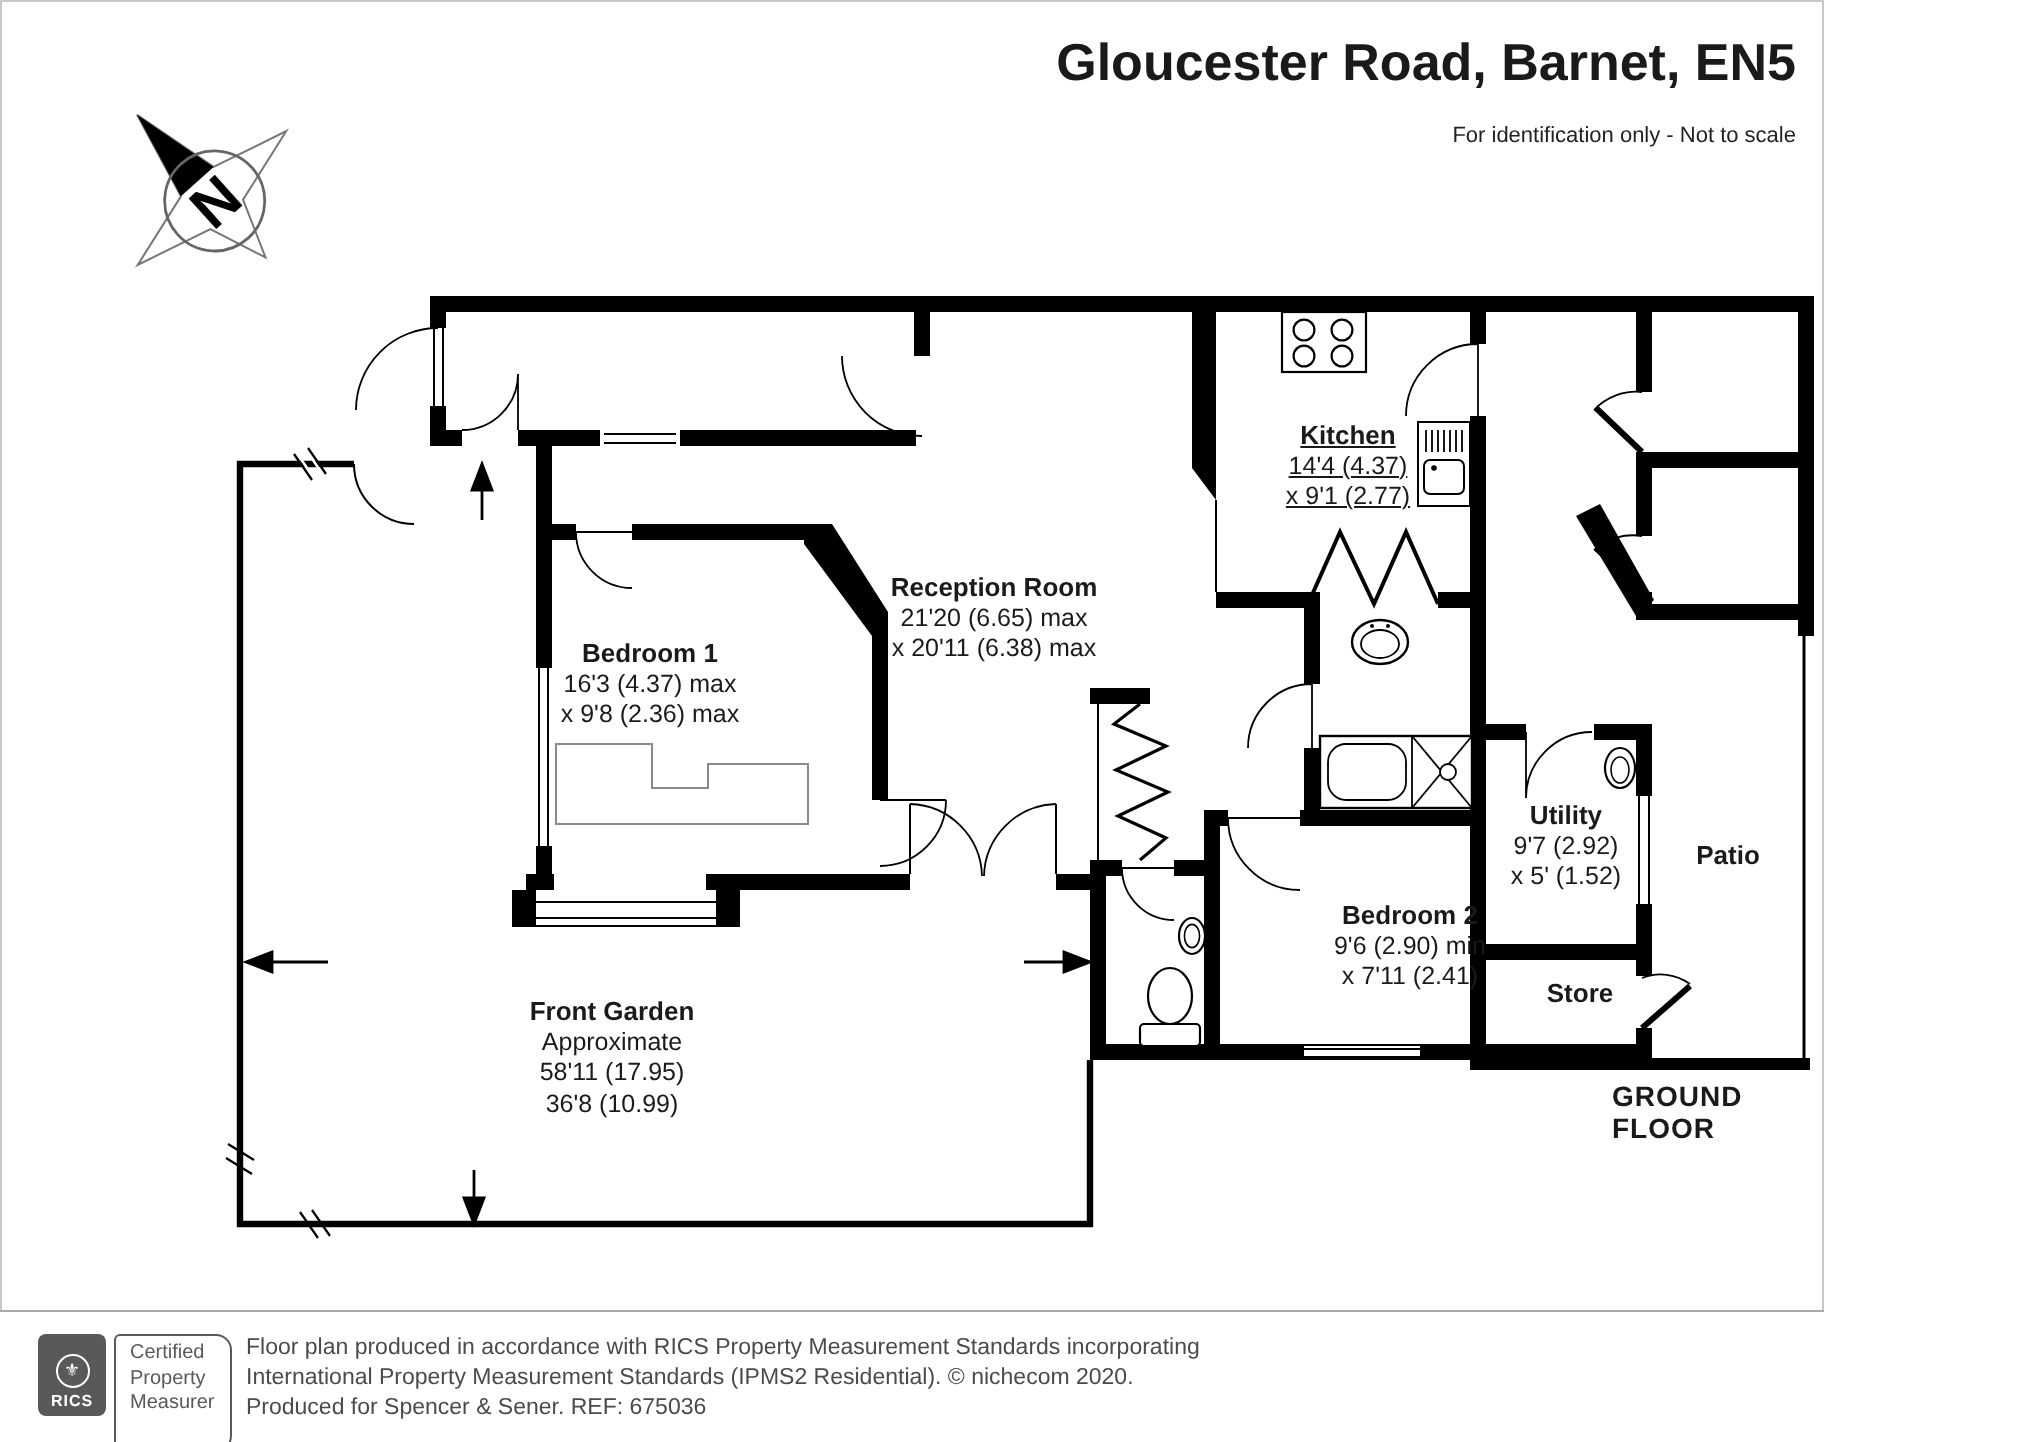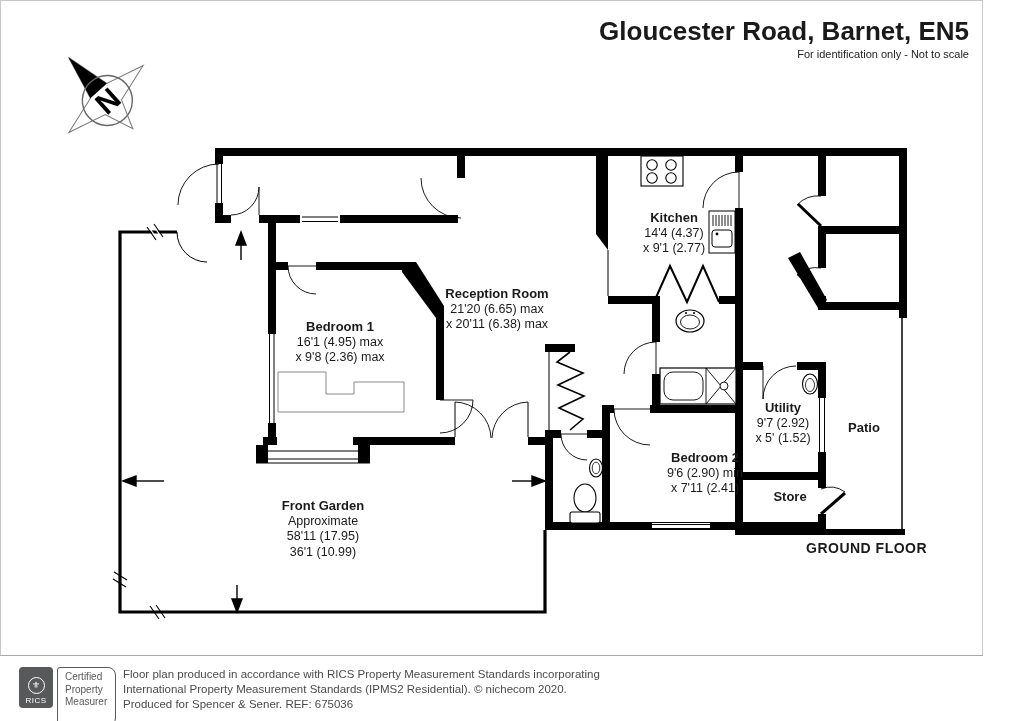--- a/index.html
+++ b/index.html
@@ -1,40 +1,40 @@
 <!DOCTYPE html>
 <html><head>
 <meta charset="utf-8">
 <style>
   html,body{margin:0;padding:0;background:#fff;}
   #canvas{
-    position:relative;width:983px;height:721px;background:#fff;overflow:hidden;
+    position:relative;width:912px;height:721px;background:#fff;overflow:hidden;
     font-family:"Liberation Sans",sans-serif;color:#1a1a1a;outline:1px solid #c8c8c8;outline-offset:-1px;
   }
   
   .hdr{position:absolute;right:14px;top:16px;text-align:right;}
   .hdr .title{font-size:26px;font-weight:bold;letter-spacing:0;line-height:30px;}
   .hdr .area{font-size:15px;margin-top:5px;}
-  .hdr .note{font-size:11px;margin-top:2px;color:#222;}
+  .hdr .note{font-size:11px;margin-top:16px;color:#222;}
   
   .room-label{position:absolute;transform:translateX(-50%);text-align:center;white-space:nowrap;line-height:15.5px;}
   .room-label .nm{font-size:13px;font-weight:bold;display:block;}
   .room-label .dim{font-size:12.5px;display:block;}
   .floor-label{position:absolute;font-size:14px;font-weight:bold;letter-spacing:.5px;}
   
   .footline{position:absolute;left:0;top:655px;width:1020px;height:1px;background:#a9a9a9;}
   .footer{position:absolute;left:0;top:656px;width:1020px;height:65px;background:#fff;}
   .badge{position:absolute;left:19px;top:11px;display:flex;align-items:stretch;}
   .badge .logo{
     width:30px;height:36px;background:#58595b;border-radius:4px;color:#fff;
     display:flex;flex-direction:column;align-items:center;justify-content:flex-end;padding:2px 2px 3px 2px;
   }
   .badge .logo .crest{width:15px;height:15px;border:1.2px solid #fff;border-radius:50%;
     display:flex;align-items:center;justify-content:center;font-size:9px;line-height:9px;margin-bottom:2px;}
-  .badge .logo .rics{font-size:8px;font-weight:normal;letter-spacing:.5px;}
+  .badge .logo .rics{font-size:8px;font-weight:bold;letter-spacing:.5px;}
   .badge .txt{
     margin-left:4px;border:1.6px solid #58595b;border-radius:3px 8px 8px 3px;
     padding:3px 8px 16px 7px;color:#58595b;font-size:10px;font-weight:normal;line-height:12.5px;
   }
   .disclaimer{position:absolute;left:123px;top:11px;font-size:11.5px;line-height:15px;color:#4b4b4d;}
   svg text{font-family:"Liberation Sans",sans-serif;}
 </style>
 </head>
 <body>
 
@@ -218,50 +218,50 @@
       <ellipse cx="596" cy="468" rx="6.5" ry="9" stroke-width="1.1"></ellipse>
       <ellipse cx="596" cy="468" rx="3.8" ry="5.8" stroke-width="0.8"></ellipse>
     </g>
     <g stroke="#000" fill="#fff">
       <ellipse cx="585" cy="498" rx="11" ry="14" stroke-width="1.1"></ellipse>
       <rect x="570" y="512" width="30" height="11" rx="2" stroke-width="1.1"></rect>
     </g>
     <path d="M278,372 H326 V394 H354 V382 H404 V412 H278 Z" stroke="#8a8a8a" stroke-width="1" fill="none"></path>
   </svg>
 
-  <div class="room-label" style="left:674px;top:210px;">
+  <div class="room-label" style="left:674px;top:210px;text-decoration:underline;">
     <span class="nm">Kitchen</span>
     <span class="dim">14'4 (4.37)</span>
     <span class="dim">x 9'1 (2.77)</span>
   </div>
   <div class="room-label" style="left:497px;top:286px;">
     <span class="nm">Reception Room</span>
     <span class="dim">21'20 (6.65) max</span>
     <span class="dim">x 20'11 (6.38) max</span>
   </div>
-  <div class="room-label" style="left:340px;top:319px;">
+  <div class="room-label" style="left:325px;top:319px;">
     <span class="nm">Bedroom 1</span>
-    <span class="dim">16'1 (4.95) max</span>
+    <span class="dim">16'3 (4.37) max</span>
     <span class="dim">x 9'8 (2.36) max</span>
   </div>
   <div class="room-label" style="left:668px;top:450px;margin-left:37px;">
     <span class="nm">Bedroom 2</span>
     <span class="dim">9'6 (2.90) min</span>
     <span class="dim">x 7'11 (2.41)</span>
   </div>
   <div class="room-label" style="left:783px;top:400px;">
     <span class="nm">Utility</span>
     <span class="dim">9'7 (2.92)</span>
     <span class="dim">x 5' (1.52)</span>
   </div>
-  <div class="room-label" style="left:323px;top:498px;">
+  <div class="room-label" style="left:306px;top:498px;">
     <span class="nm">Front Garden</span>
     <span class="dim">Approximate</span>
     <span class="dim">58'11 (17.95)</span>
-    <span class="dim">36'1 (10.99)</span>
+    <span class="dim">36'8 (10.99)</span>
   </div>
   <div class="room-label" style="left:864px;top:420px;">
     <span class="nm">Patio</span>
   </div>
   <div class="room-label" style="left:790px;top:489px;">
     <span class="nm">Store</span>
   </div>
 
   <div class="floor-label" style="left:806px;top:540px;">GROUND FLOOR</div>
 

